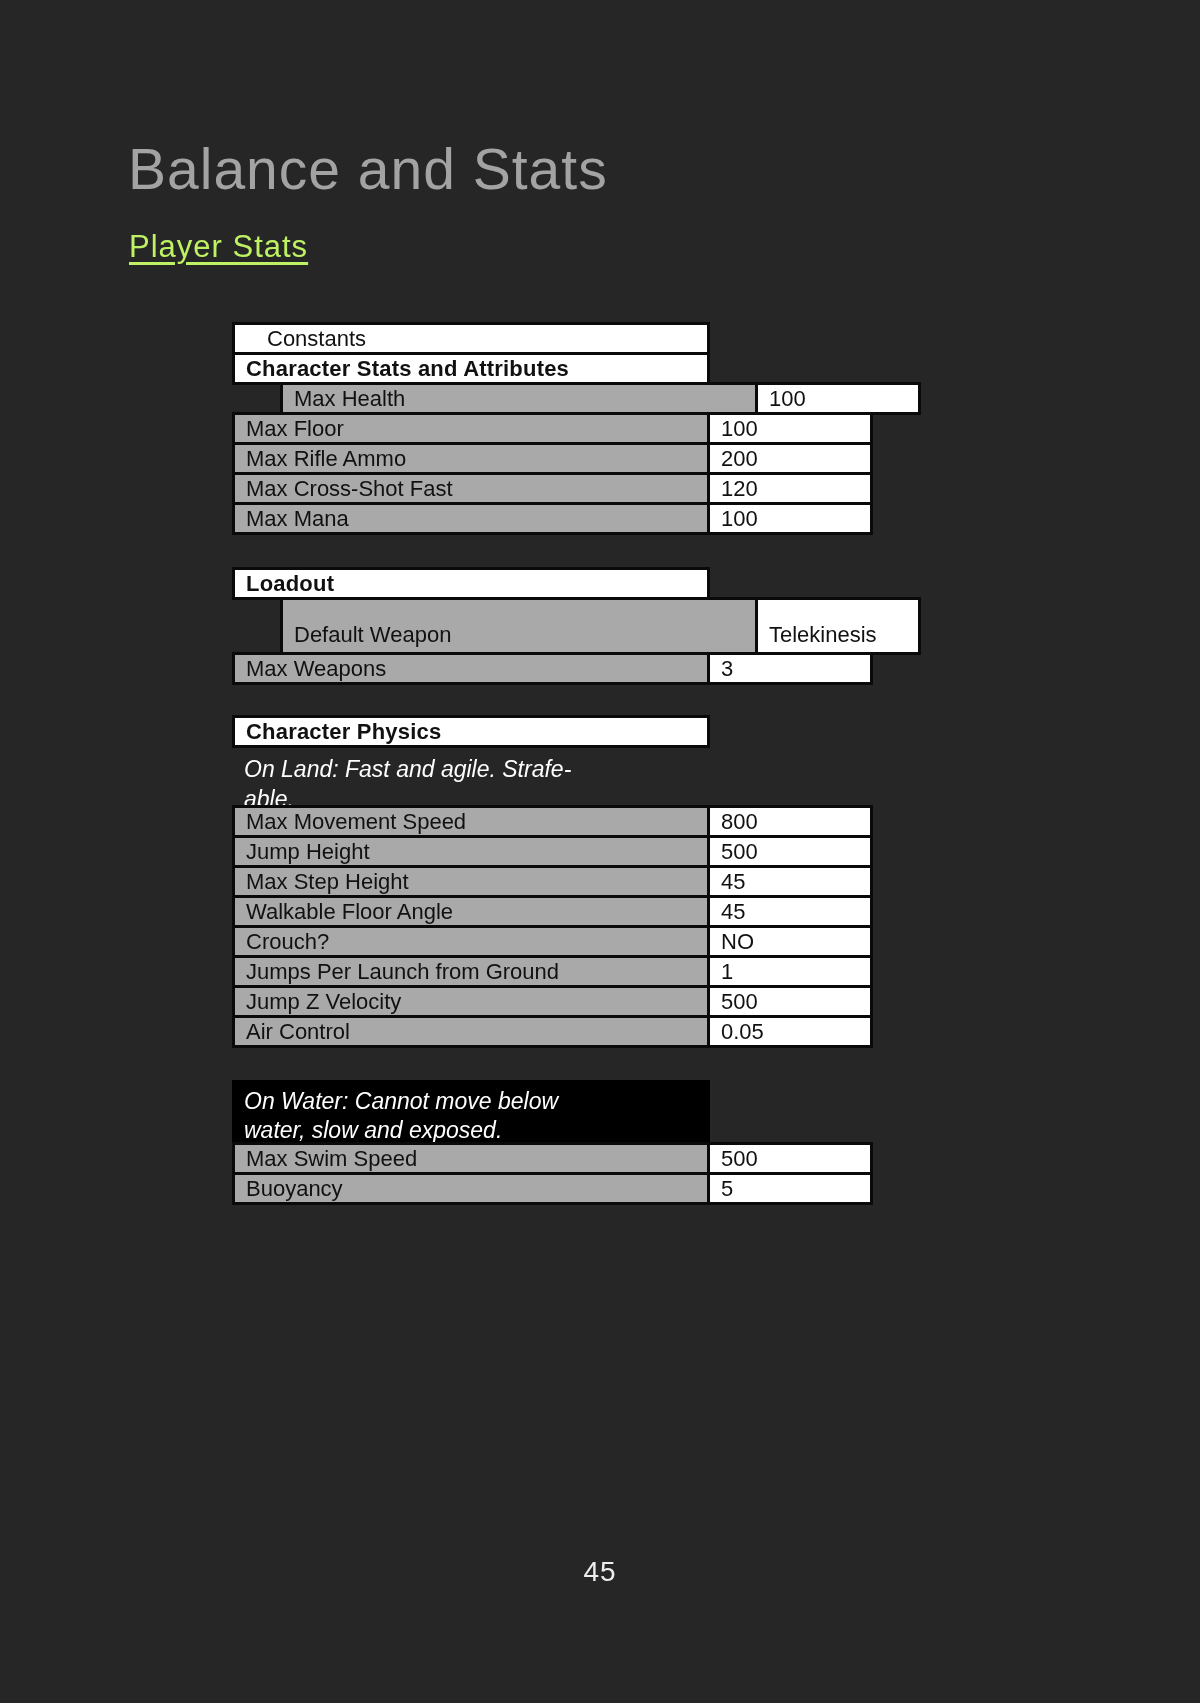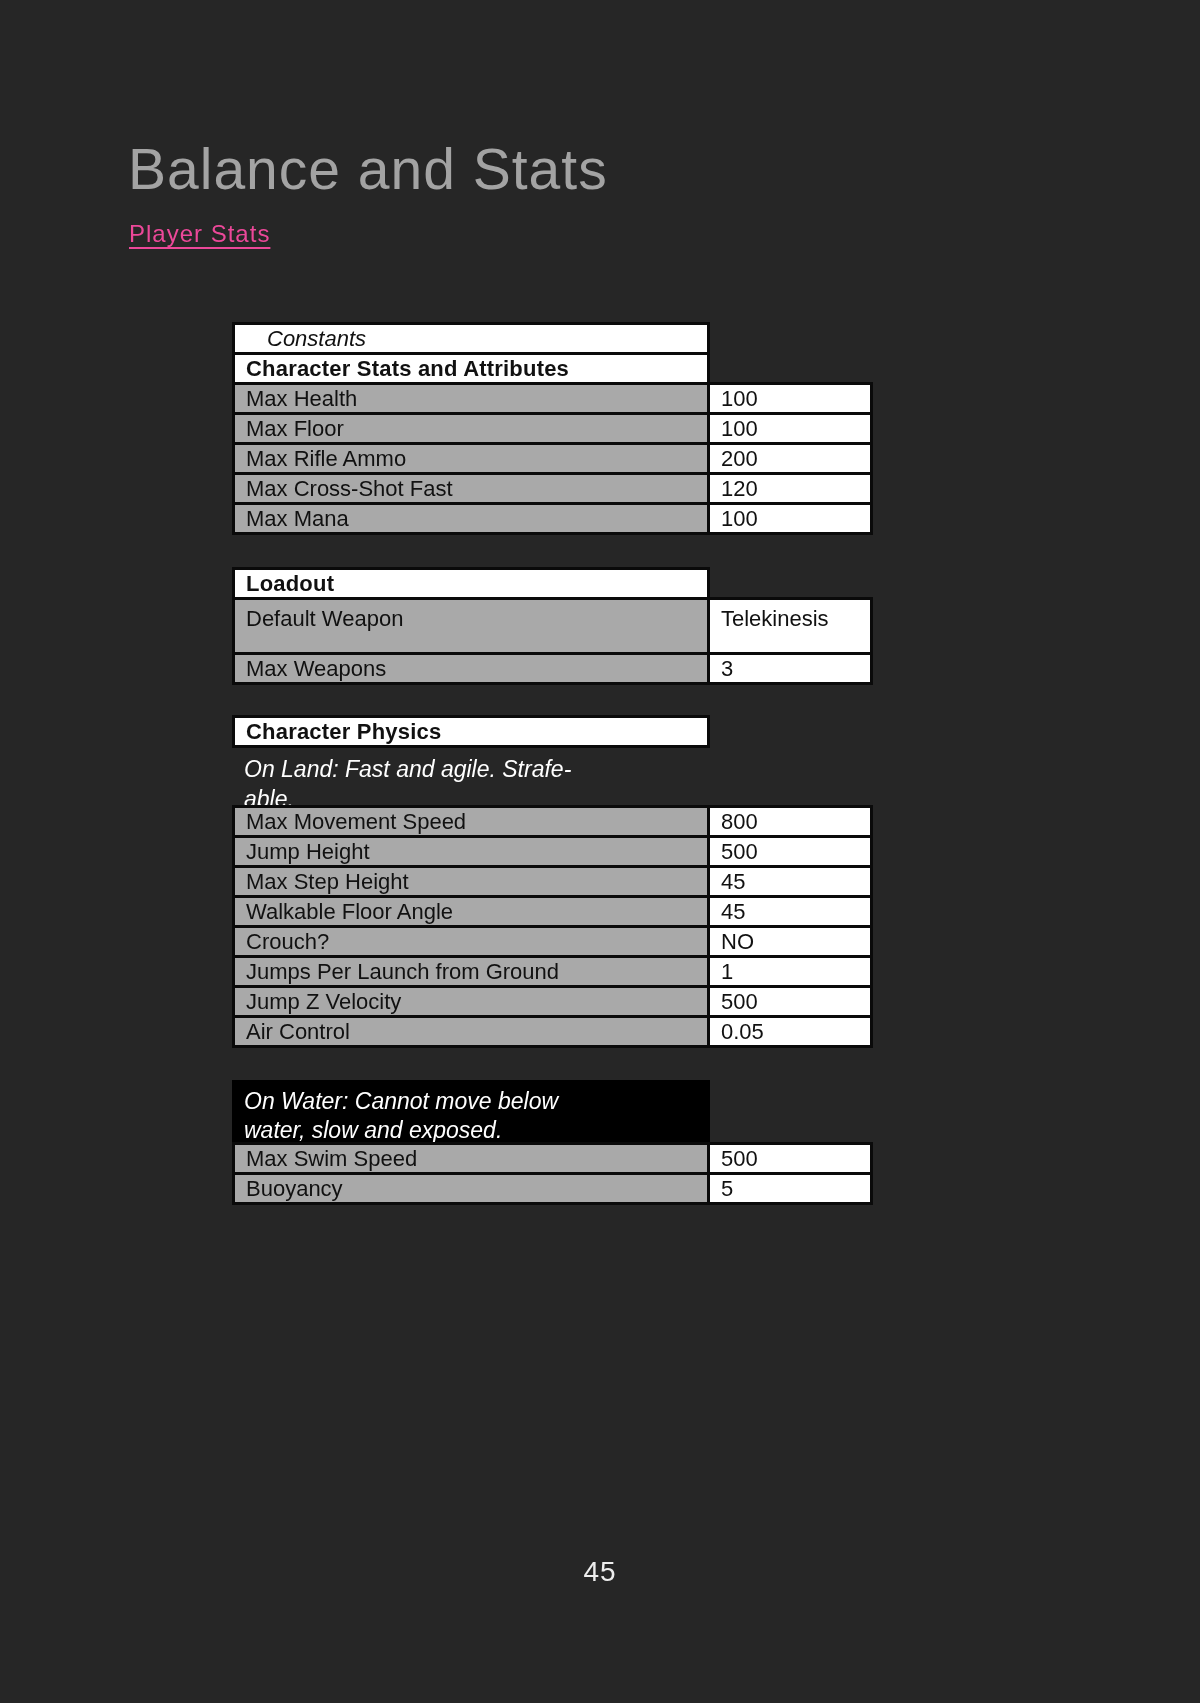--- a/index.html
+++ b/index.html
@@ -14,63 +14,63 @@
     color:#111;
   }
   .page-title{
     position:absolute;left:128px;top:138px;
     font-size:57px;line-height:1.1;
     letter-spacing:1px;
     color:#a3a3a3;
     white-space:nowrap;
   }
   .page-subtitle{
-    position:absolute;left:129px;top:220px;
-    font-size:24px;line-height:1.2;
+    position:absolute;left:129px;top:228px;
+    font-size:31px;line-height:1.2;
     letter-spacing:1px;
-    color:#ec4899;
+    color:#bef264;
     text-decoration:underline;
     text-underline-offset:5px;
     white-space:nowrap;
   }
   .tbl{position:absolute;left:232px;}
   .tbl-constants{top:322px;}
   .tbl-loadout{top:567px;}
   .tbl-physics{top:715px;}
   .tbl-water{top:1080px;}
 
   .tblhead{
     width:478px;height:33px;
     background:#ffffff;
     border:3px solid #0a0a0a;
     display:flex;align-items:center;
     padding:0 11px;
     font-size:22px;
   }
   .tblhead + .tblhead{margin-top:-3px;}
-  .tblhead.italic{font-style:italic;padding-left:32px;}
+  .tblhead.italic{padding-left:32px;}
   .tblhead.bold{font-weight:bold;letter-spacing:0.2px;}
 
   .row{display:flex;}
-  .tblhead + .row{margin-top:-3px;}
+  .tblhead + .row{margin-top:-3px;margin-left:48px;}
   .row + .row{margin-top:-3px;}
   .note-black + .row{margin-top:0;}
   .note-inline + .row{margin-top:0;}
 
   .cell{
     border:3px solid #0a0a0a;
     height:33px;
     display:flex;align-items:center;
     padding:0 11px;
     font-size:22px;
   }
   .cell.label{width:478px;background:#a9a9a9;}
   .cell.value{width:166px;background:#ffffff;margin-left:-3px;}
 
-  .row.tall .cell{height:58px;align-items:flex-end;padding-bottom:20px;}
+  .row.tall .cell{height:58px;align-items:flex-end;padding-bottom:4px;}
 
   .note-inline{
     width:478px;
     color:#ffffff;
     font-style:italic;
     font-size:23px;
     line-height:30px;
     padding:6px 130px 6px 12px;
     height:57px;
   }

